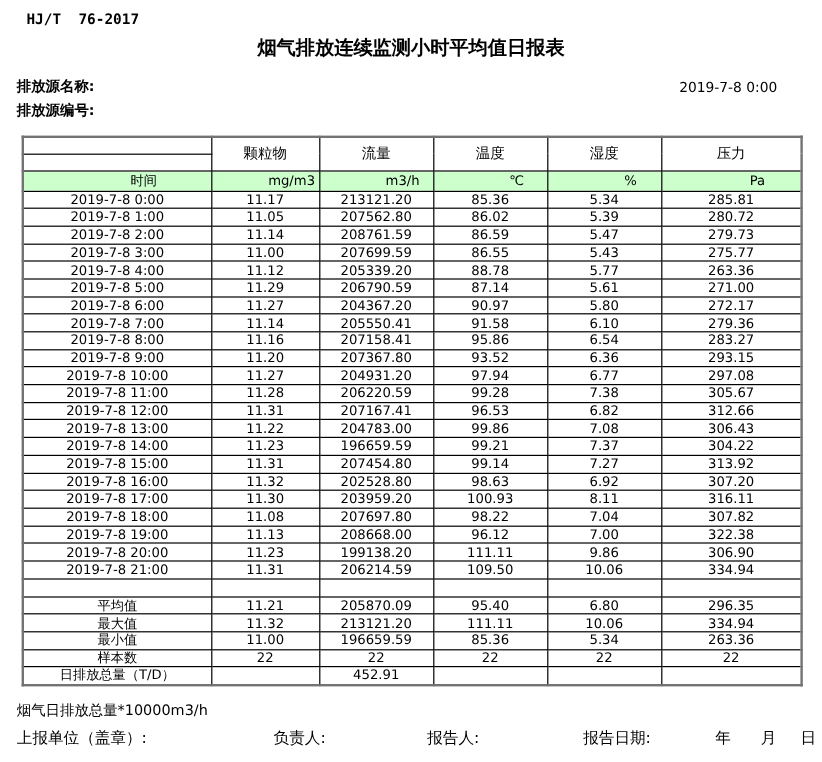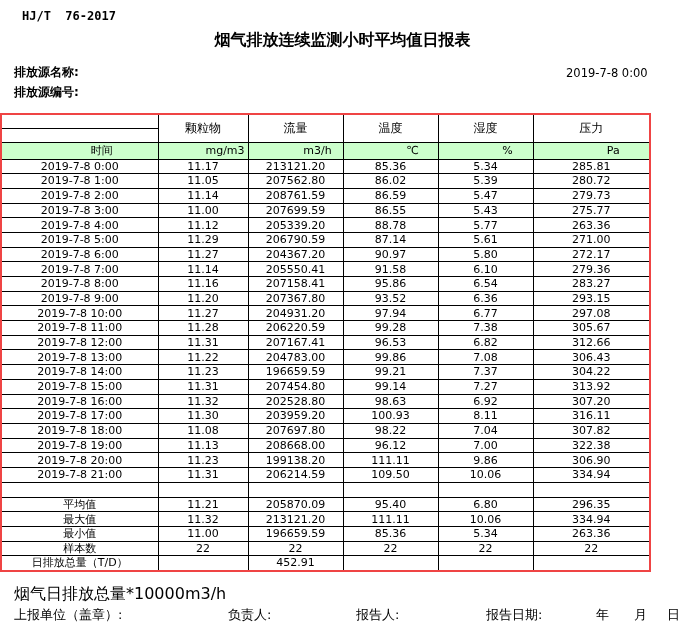--- a/index.html
+++ b/index.html
@@ -17,38 +17,38 @@
   }
   .title {
     position: absolute; left: 0; top: 30px; width: 100%;
     text-align: center; font-size: 16px; font-weight: bold;
   }
   .meta-name { position: absolute; left: 14px; top: 64px; font-size: 12px; font-weight: bold; }
   .meta-code { position: absolute; left: 14px; top: 84px; font-size: 12px; font-weight: bold; }
   .meta-date { position: absolute; left: 566px; top: 66px; font-size: 11.5px; }
 
   table.report {
-    position: absolute; left: 0; top: 113px; width: 649px;
+    position: absolute; left: 18px; top: 113px; width: 649px;
     border-collapse: collapse; table-layout: fixed;
-    border: 2px solid #ef4444;
+    border: 2px solid #737373;
   }
   .report td, .report th {
     border: 1px solid #000;
     text-align: center; vertical-align: middle;
     font-size: 11px; font-weight: normal;
     padding: 0; line-height: 1.2;
     height: 14.7px;
     white-space: nowrap; overflow: hidden;
   }
   .hdr-split td { height: 14px; }
   th.colname { font-size: 12px; }
   .unit-row td { height: 17px; font-size: 11px; padding-left: 44px; }
   .spacer-row td { height: 15px; }
 
-  .note { position: absolute; left: 14px; top: 584px; font-size: 16px; }
+  .note { position: absolute; left: 14px; top: 584px; font-size: 12px; }
   .sign-row { position: absolute; left: 0; top: 606px; width: 564px; height: 18px; font-size: 13px; }
   .sign-row span { position: absolute; top: 0; white-space: nowrap; }
   .lab-unit  { left: 14px; }
   .lab-resp  { left: 228px; text-align: right; }
   .lab-rep   { left: 356px; }
   .lab-date  { left: 486px; }
   .lab-year  { left: 596px; }
   .lab-month { left: 634px; }
   .lab-day   { left: 667px; }
 </style>

